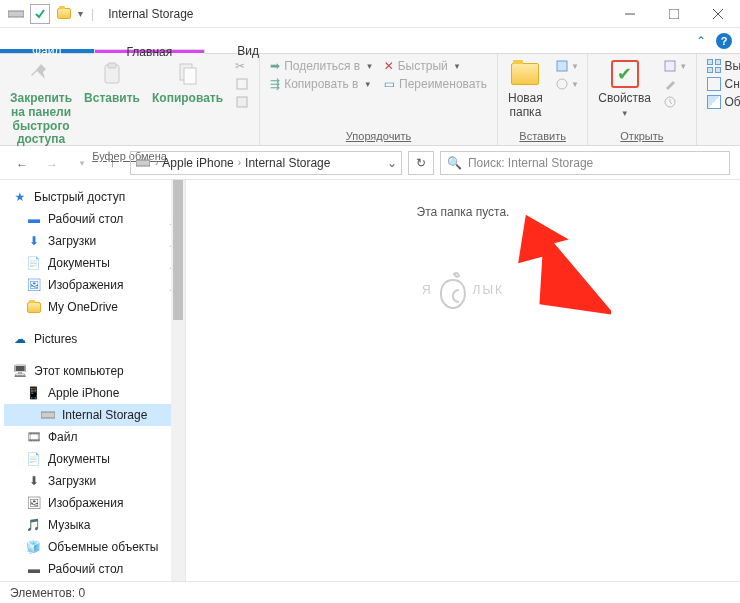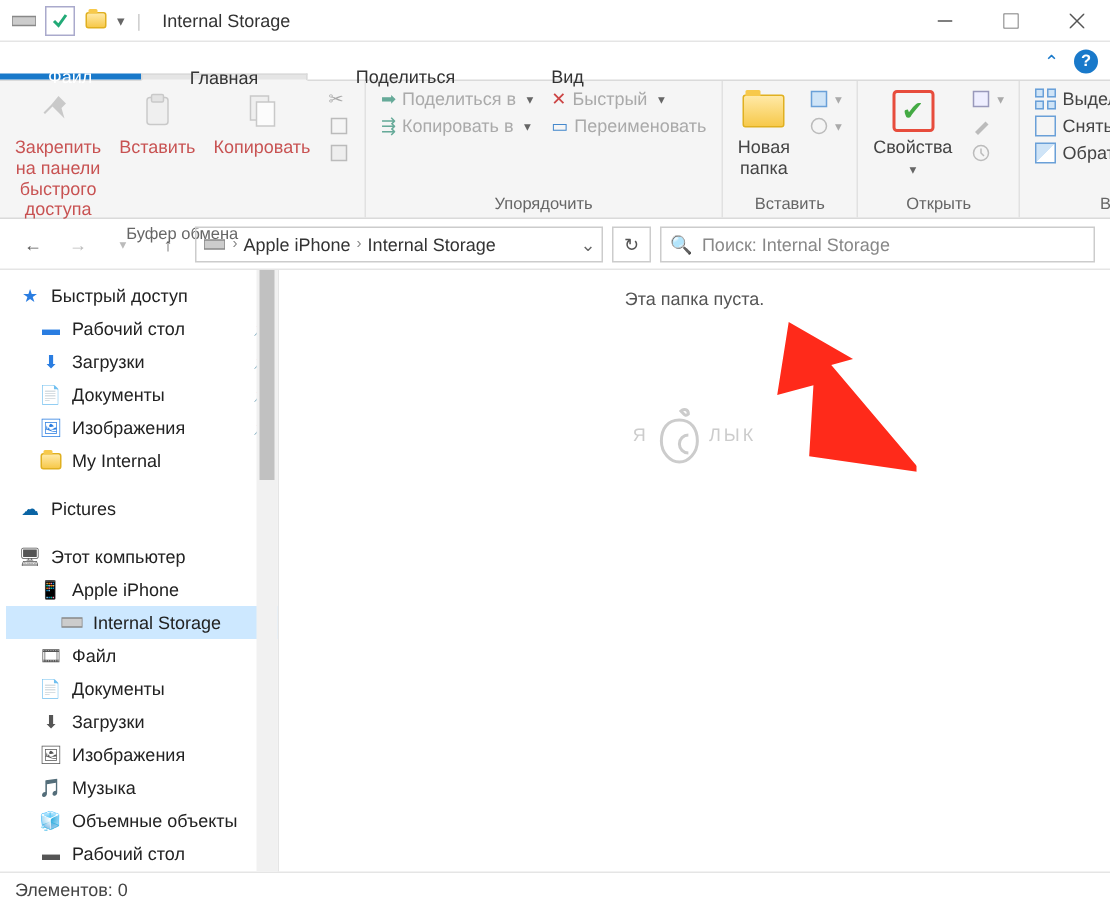--- a/index.html
+++ b/index.html
@@ -11,32 +11,32 @@
     .titlebar .qat-icon { width: 20px; height: 20px; display: flex; align-items: center; justify-content: center; border: 1px solid transparent; }
     .titlebar .qat-icon.box { border: 1px solid #aac; background:#fff;}
     .titlebar .title { padding-left: 10px; color: #333; }
     .titlebar .win-controls { margin-left: auto; display: flex; }
     .titlebar .win-btn { width: 44px; height: 28px; display: flex; align-items: center; justify-content: center; color: #888; }
 
     
     .ribbon-tabs { height: 26px; display: flex; align-items: stretch; border-bottom: 1px solid #dadada; }
     .tab { padding: 0 32px; display: flex; align-items: center; color: #333; cursor: pointer; margin-top: 21px; }
     .tab.file { background: #1979ca; color: #fff; }
-    .tab.active { background: #e5e5e5; border-top: 1px solid #dadada; border-left: 1px solid #dadada; border-right: 1px solid #dadada; border-bottom: 1px solid #f5f5f5; margin-bottom: -1px; }
+    .tab.active { background: #d946ef; border-top: 1px solid #dadada; border-left: 1px solid #dadada; border-right: 1px solid #dadada; border-bottom: 1px solid #f5f5f5; margin-bottom: -1px; }
     .ribbon-collapse { margin-left: auto; display: flex; align-items: center; gap: 10px; padding-right: 8px; }
     .help-circle { width: 16px; height: 16px; border-radius: 50%; background: #1979ca; color: #fff; display: flex; align-items: center; justify-content: center; font-weight: bold; font-size: 11px; }
 
     
     .ribbon { height: 92px; background: #f5f5f5; border-bottom: 1px solid #dadada; display: flex; }
     .group { border-right: 1px solid #e1e1e1; display: flex; flex-direction: column; padding: 2px 6px; }
     .group-body { flex: 1; display: flex; align-items: flex-start; gap: 4px; }
-    .group-label { text-align: center; font-size: 11px; color: #666; padding: 1px 0; }
+    .group-label { text-align: center; font-size: 11px; color: #666; padding: 1px 0; text-decoration: underline; }
     .big-btn { display: flex; flex-direction: column; align-items: center; justify-content: flex-start; width: auto; padding: 2px 4px; text-align: center; line-height: 1.15; color: #444; gap: 2px; }
     .big-btn .ico { width: 32px; height: 32px; display: flex; align-items: center; justify-content: center; }
-    .big-btn.gray { color: #b91c1c; opacity: .75; }
+    .big-btn.gray { color: #15803d; opacity: .75; font-weight: bold; }
     .stack { display: flex; flex-direction: column; gap: 2px; padding-top: 2px; }
     .small-btn { display: flex; align-items: center; gap: 4px; padding: 1px 4px; color: #444; white-space: nowrap; }
     .small-btn.gray { color: #aaa; }
     .drop-caret::after { content: "▾"; font-size: 9px; margin-left: 3px; color: #666; }
 
     
     .navbar { height: 34px; display: flex; align-items: center; gap: 6px; padding: 0 10px; border-bottom: 1px solid #e5e5e5; }
     .nav-arrow { width: 24px; height: 24px; display: flex; align-items: center; justify-content: center; color: #555; }
     .nav-arrow.dis { color: #bbb; }
     .addr { flex: 1; height: 24px; border: 1px solid #ccc; display: flex; align-items: center; padding: 0 4px; gap: 4px; }
@@ -53,21 +53,21 @@
     .tree-item { display: flex; align-items: center; gap: 6px; padding: 3px 4px 3px 8px; color: #222; white-space: nowrap; position:relative;}
     .tree-item.lvl1 { padding-left: 22px; }
     .tree-item.lvl2 { padding-left: 36px; }
     .tree-item.selected { background: #cde8ff; }
     .tree-item .pin { margin-left: auto; color: #888; font-size: 10px; width:12px;}
     .tree-ico { width: 16px; height: 16px; flex-shrink: 0; display:inline-flex; align-items:center; justify-content:center;}
     .scrolly { position:absolute; right:0; top:0; width:14px; height:100%; background:#f1f1f1;}
     .scrolly-thumb{position:absolute; left:2px; width:10px; background:#c1c1c1;}
 
     .main { flex: 1; position: relative; }
-    .empty-msg { position: absolute; top: 12px; left: 50%; transform: translateX(-50%); color: #555; font-size: 12px; }
+    .empty-msg { position: absolute; top: 25px; left: 50%; transform: translateX(-50%); color: #555; font-size: 12px; }
     .watermark { position: absolute; top: 90px; left: 50%; transform: translateX(-50%); color: #ccc; font-size: 44px; font-family: Georgia, serif; letter-spacing: 2px; display:flex; align-items:center; gap:2px;}
     .arrow-annot { position: absolute; top: 30px; left: 55%; }
 
     
     .status { height: 22px; border-top: 1px solid #e5e5e5; display: flex; align-items: center; padding: 0 10px; color: #444; font-size: 11px; }
 
     .folder-ico{width:28px;height:22px;background:linear-gradient(#ffe9a6,#f7c94b);border:1px solid #e0b020;border-radius:2px;position:relative;}
     .folder-ico::before{content:"";position:absolute;top:-4px;left:1px;width:10px;height:4px;background:#f7c94b;border-radius:1px 1px 0 0;}
     .folder-ico.sm{width:14px;height:11px;}
     .folder-ico.sm::before{width:6px;height:3px;top:-3px;}
@@ -113,21 +113,20 @@
           <line x1="0" y1="0" x2="10" y2="10" stroke="#555"></line>
           <line x1="10" y1="0" x2="0" y2="10" stroke="#555"></line>
         </svg>
       </div>
   </div>
 </div>
 
 <div class="ribbon-tabs">
   <div class="tab file">Файл</div>
   <div class="tab active">Главная</div>
-  <div class="tab">Поделиться</div>
   <div class="tab">Вид</div>
   <div class="ribbon-collapse">
     <span style="color:#1979ca;">⌃</span>
     <span class="help-circle">?</span>
   </div>
 </div>
 
 <div class="ribbon">
 
   <div class="group">
@@ -336,21 +335,21 @@
       </div>
     <div class="tree-item lvl1">
         <span class="tree-ico" style="color:#2a7de1;">🖼</span>
         <span>Изображения</span>
         <span class="pin">📌</span>
       </div>
     <div class="tree-item lvl1">
         <span class="tree-ico">
           <span class="folder-ico sm"></span>
         </span>
-        <span>My Internal</span>
+        <span>My OneDrive</span>
       </div>
     <div class="tree-sep" style="height:10px;"></div>
     <div class="tree-item">
         <span class="tree-ico" style="color:#0a64a4;">☁</span>
         <span>Pictures</span>
       </div>
     <div class="tree-sep" style="height:10px;"></div>
     <div class="tree-item">
         <span class="tree-ico" style="color:#555;">🖥</span>
         <span>Этот компьютер</span>

